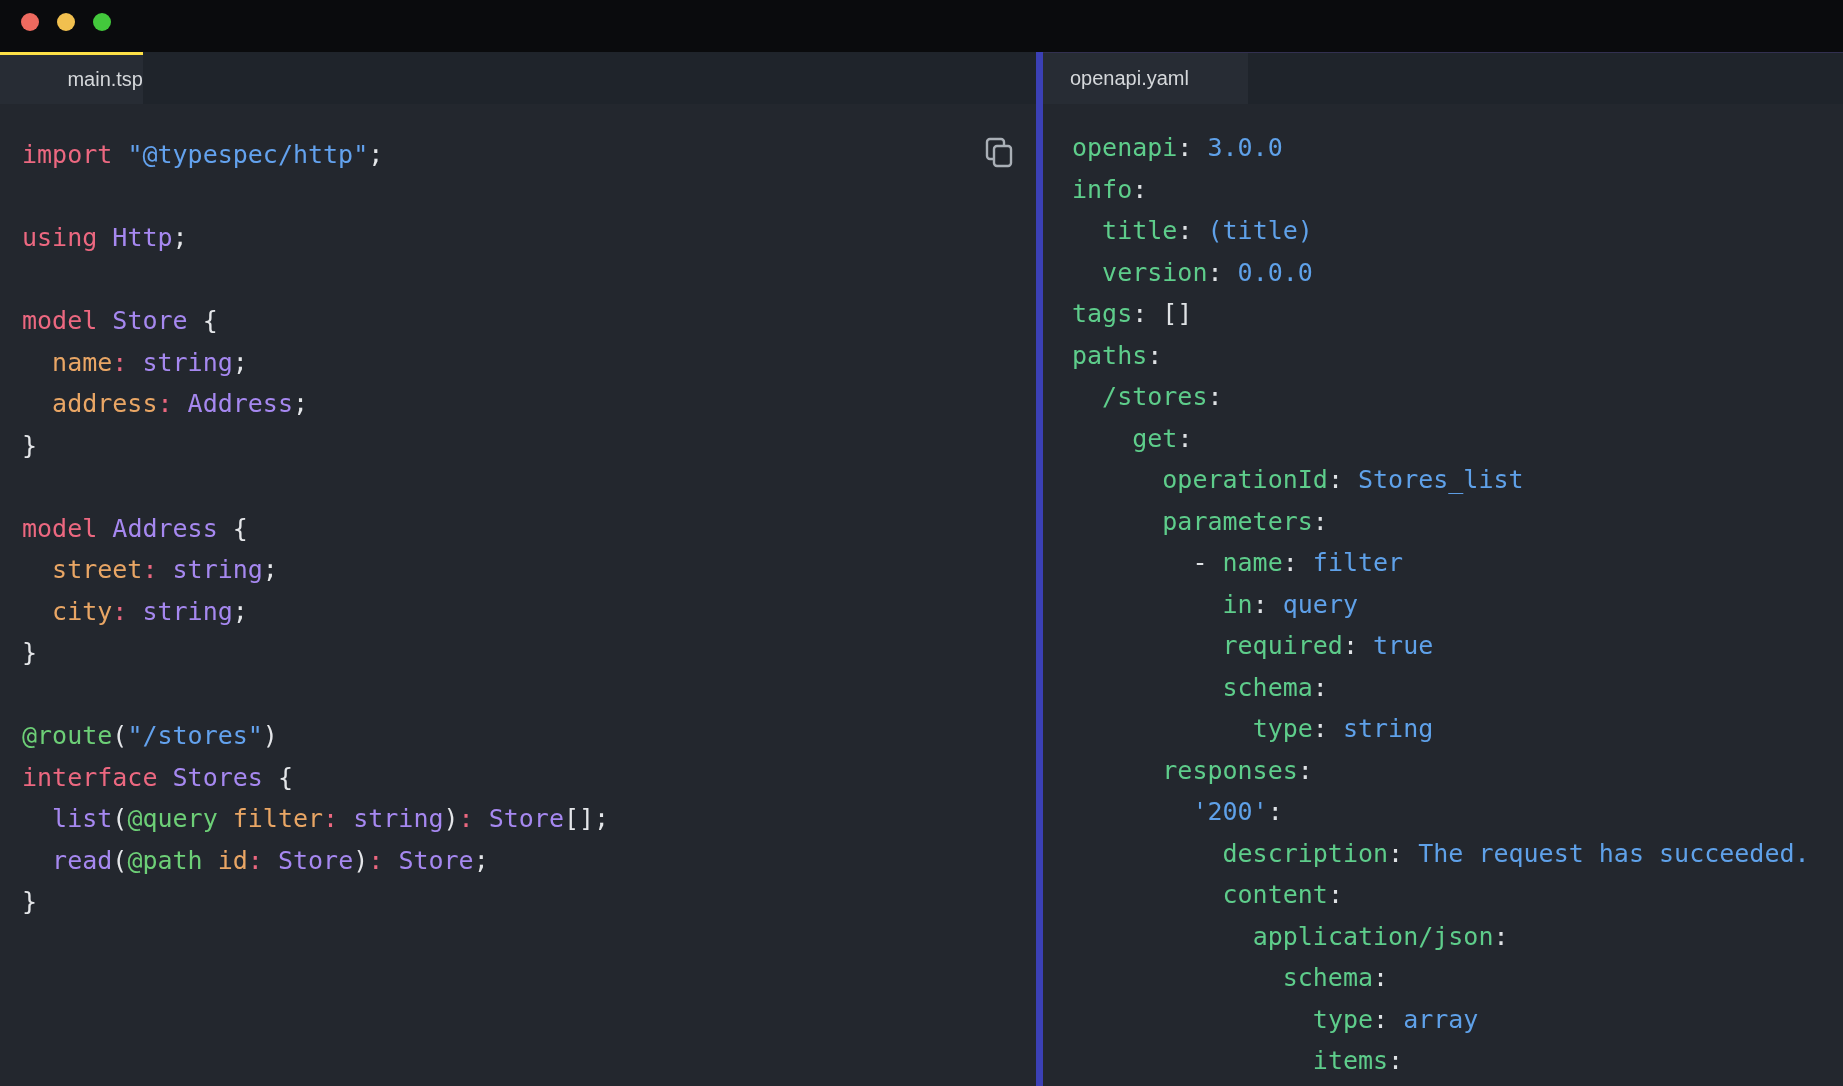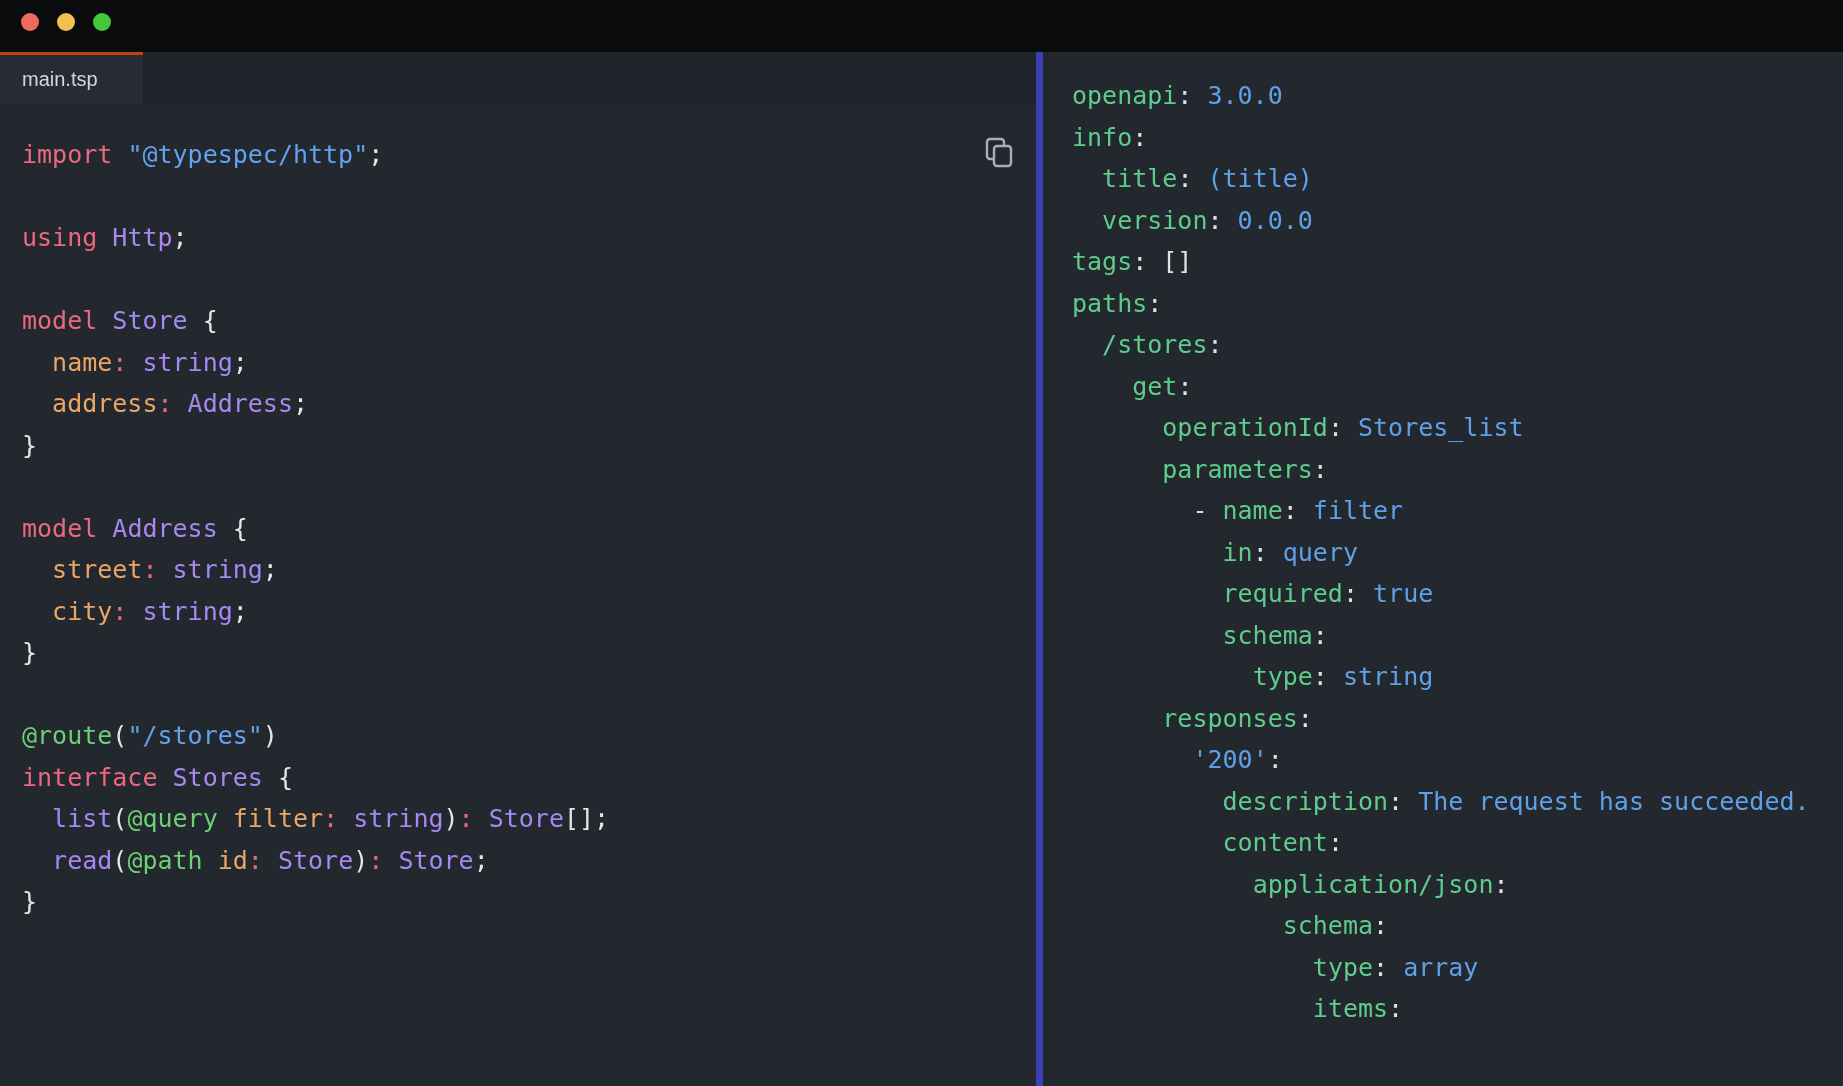--- a/index.html
+++ b/index.html
@@ -12,21 +12,21 @@
   
   .pane{position:absolute;top:52px;height:1034px;background:#23272e;}
   .pane-left{left:0;width:1036px;}
   .divider{position:absolute;left:1036px;top:52px;width:7px;height:1034px;background:#3b40b5;}
   .pane-right{left:1043px;width:800px;}
   
   .tabbar{position:relative;height:52px;background:#1f242b;}
   .pane-right .tabbar{border-top:1px solid #323050;height:51px;}
   .tab{position:absolute;left:0;top:0;height:100%;background:#272c34;color:#d5d8db;
        font-size:20px;display:flex;align-items:center;box-sizing:border-box;cursor:pointer;}
-  .tab-left{width:143px;padding-left:22px;border-top:3px solid #c2410c;}
+  .tab-left{width:143px;padding-left:22px;border-top:3px solid #fde047;justify-content:flex-end;}
   .tab-right{width:205px;padding-left:27px;}
   
   .code{font-family:"DejaVu Sans Mono", monospace;font-size:25px;line-height:41.5px;
         white-space:pre;color:#e4e6e9;}
   .code-left{padding:30px 0 0 22px;}
   .code-right{padding:23px 0 0 29px;}
   .line{height:41.5px;}
   
   .copy-btn{position:absolute;left:980px;top:80px;width:38px;height:42px;background:transparent;
             border:none;padding:0;cursor:pointer;display:flex;align-items:center;justify-content:center;}
@@ -56,16 +56,21 @@
       <svg width="30" height="34" viewBox="0 0 30 34" fill="none" stroke="#a9afb6" stroke-width="2.4" stroke-linejoin="round" stroke-linecap="round">
         <rect x="3" y="3" width="17" height="20" rx="3"></rect>
         <rect x="10" y="10" width="17" height="20" rx="3" fill="#23272e"></rect>
       </svg>
     </button>
   </section>
 
   <div class="divider"></div>
 
   <section class="pane pane-right">
+    <div class="tabbar">
+      <div class="tab tab-right">
+        <span>openapi.yaml</span>
+      </div>
+    </div>
     <div class="code code-right"><div class="line"><span style="color: rgb(94, 205, 139);">openapi</span><span style="color: rgb(223, 226, 229);">: </span><span style="color: rgb(95, 161, 233);">3.0.0</span></div><div class="line"><span style="color: rgb(94, 205, 139);">info</span><span style="color: rgb(223, 226, 229);">:</span></div><div class="line"><span style="color: rgb(223, 226, 229);">  </span><span style="color: rgb(94, 205, 139);">title</span><span style="color: rgb(223, 226, 229);">: </span><span style="color: rgb(95, 161, 233);">(title)</span></div><div class="line"><span style="color: rgb(223, 226, 229);">  </span><span style="color: rgb(94, 205, 139);">version</span><span style="color: rgb(223, 226, 229);">: </span><span style="color: rgb(95, 161, 233);">0.0.0</span></div><div class="line"><span style="color: rgb(94, 205, 139);">tags</span><span style="color: rgb(223, 226, 229);">: []</span></div><div class="line"><span style="color: rgb(94, 205, 139);">paths</span><span style="color: rgb(223, 226, 229);">:</span></div><div class="line"><span style="color: rgb(223, 226, 229);">  </span><span style="color: rgb(94, 205, 139);">/stores</span><span style="color: rgb(223, 226, 229);">:</span></div><div class="line"><span style="color: rgb(223, 226, 229);">    </span><span style="color: rgb(94, 205, 139);">get</span><span style="color: rgb(223, 226, 229);">:</span></div><div class="line"><span style="color: rgb(223, 226, 229);">      </span><span style="color: rgb(94, 205, 139);">operationId</span><span style="color: rgb(223, 226, 229);">: </span><span style="color: rgb(95, 161, 233);">Stores_list</span></div><div class="line"><span style="color: rgb(223, 226, 229);">      </span><span style="color: rgb(94, 205, 139);">parameters</span><span style="color: rgb(223, 226, 229);">:</span></div><div class="line"><span style="color: rgb(223, 226, 229);">        - </span><span style="color: rgb(94, 205, 139);">name</span><span style="color: rgb(223, 226, 229);">: </span><span style="color: rgb(95, 161, 233);">filter</span></div><div class="line"><span style="color: rgb(223, 226, 229);">          </span><span style="color: rgb(94, 205, 139);">in</span><span style="color: rgb(223, 226, 229);">: </span><span style="color: rgb(95, 161, 233);">query</span></div><div class="line"><span style="color: rgb(223, 226, 229);">          </span><span style="color: rgb(94, 205, 139);">required</span><span style="color: rgb(223, 226, 229);">: </span><span style="color: rgb(95, 161, 233);">true</span></div><div class="line"><span style="color: rgb(223, 226, 229);">          </span><span style="color: rgb(94, 205, 139);">schema</span><span style="color: rgb(223, 226, 229);">:</span></div><div class="line"><span style="color: rgb(223, 226, 229);">            </span><span style="color: rgb(94, 205, 139);">type</span><span style="color: rgb(223, 226, 229);">: </span><span style="color: rgb(95, 161, 233);">string</span></div><div class="line"><span style="color: rgb(223, 226, 229);">      </span><span style="color: rgb(94, 205, 139);">responses</span><span style="color: rgb(223, 226, 229);">:</span></div><div class="line"><span style="color: rgb(223, 226, 229);">        </span><span style="color: rgb(95, 161, 233);">'200'</span><span style="color: rgb(223, 226, 229);">:</span></div><div class="line"><span style="color: rgb(223, 226, 229);">          </span><span style="color: rgb(94, 205, 139);">description</span><span style="color: rgb(223, 226, 229);">: </span><span style="color: rgb(95, 161, 233);">The request has succeeded.</span></div><div class="line"><span style="color: rgb(223, 226, 229);">          </span><span style="color: rgb(94, 205, 139);">content</span><span style="color: rgb(223, 226, 229);">:</span></div><div class="line"><span style="color: rgb(223, 226, 229);">            </span><span style="color: rgb(94, 205, 139);">application/json</span><span style="color: rgb(223, 226, 229);">:</span></div><div class="line"><span style="color: rgb(223, 226, 229);">              </span><span style="color: rgb(94, 205, 139);">schema</span><span style="color: rgb(223, 226, 229);">:</span></div><div class="line"><span style="color: rgb(223, 226, 229);">                </span><span style="color: rgb(94, 205, 139);">type</span><span style="color: rgb(223, 226, 229);">: </span><span style="color: rgb(95, 161, 233);">array</span></div><div class="line"><span style="color: rgb(223, 226, 229);">                </span><span style="color: rgb(94, 205, 139);">items</span><span style="color: rgb(223, 226, 229);">:</span></div></div>
   </section>
 
 </div>
 
 </body></html>

